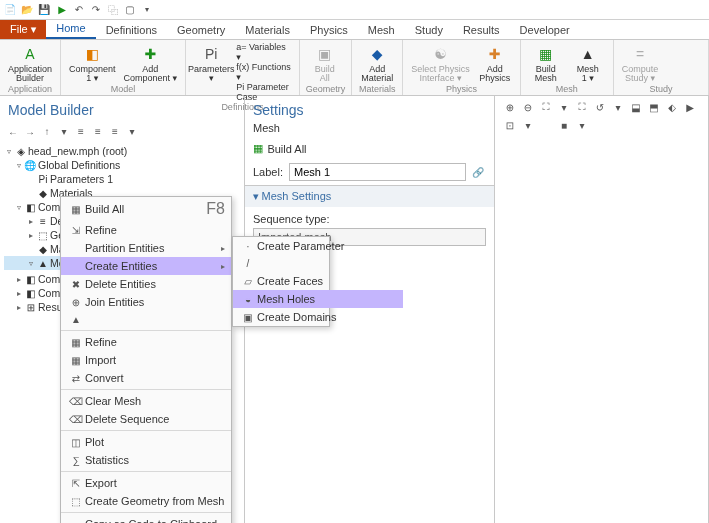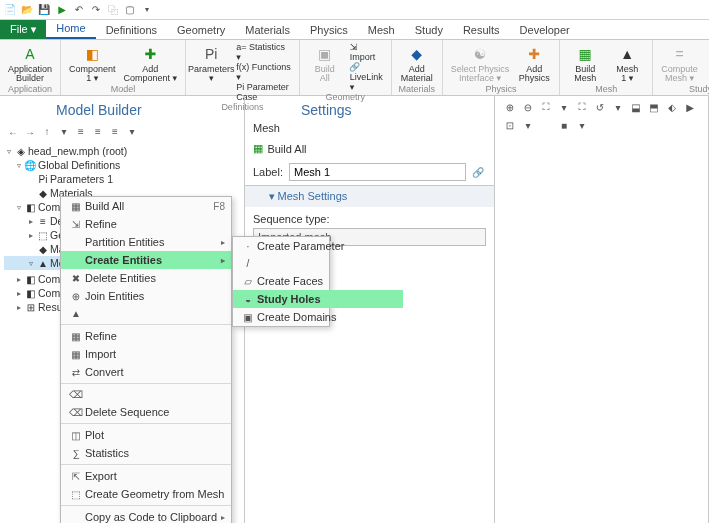--- a/index.html
+++ b/index.html
@@ -1,60 +1,60 @@
 <!DOCTYPE html>
 <html><head>
 <meta charset="utf-8">
 <style>
 * { margin:0; padding:0; box-sizing:border-box; font-family:"Segoe UI",Arial,sans-serif; }
 body { background:#fff; font-size:11px; color:#333; overflow:hidden; width:709px; height:523px; }
 .qat { height:20px; background:#fff; border-bottom:1px solid #d0d0d0; display:flex; align-items:center; padding:0 4px; gap:3px; }
 .qat-ico { width:14px; height:14px; display:flex; align-items:center; justify-content:center; font-size:10px; color:#555; }
 .tabs { height:20px; background:#fff; display:flex; align-items:flex-end; border-bottom:1px solid #c8c8c8; }
 .tab { padding:3px 10px; font-size:11px; color:#444; cursor:pointer; }
-.tab.file { background:#15803d; color:#fff; }
+.tab.file { background:#c2410c; color:#fff; }
 .tab.active { border-bottom:2px solid #1a5ca8; color:#1a5ca8; }
 .ribbon { height:56px; background:#f7f7f7; border-bottom:1px solid #c8c8c8; display:flex; }
 .rgrp { border-right:1px solid #d8d8d8; padding:2px 6px 0 6px; display:flex; flex-direction:column; justify-content:space-between; }
 .rgrp-items { display:flex; gap:4px; }
 .ritem { display:flex; flex-direction:column; align-items:center; justify-content:flex-start; min-width:38px; padding:2px 2px 0 2px; cursor:pointer; }
 .ritem.dis { opacity:.45; }
 .ritem .ico { width:20px; height:20px; display:flex; align-items:center; justify-content:center; font-size:14px; }
 .ritem .lbl { font-size:9px; color:#333; text-align:center; line-height:1.05; margin-top:1px; white-space:pre; }
 .rgrp-cap { font-size:9px; color:#888; text-align:center; padding-bottom:1px; }
 .stack { display:flex; flex-direction:column; gap:0; font-size:9px; }
 .stack div { display:flex; align-items:center; gap:2px; padding:0 2px; cursor:pointer; }
 .main { display:flex; height:calc(523px - 20px - 20px - 56px); }
 .pane { border-right:1px solid #c8c8c8; display:flex; flex-direction:column; }
 .pane.mb { width:245px; }
 .pane.st { width:250px; }
 .pane.gx { flex:1; }
-.pane-head { padding:6px 8px 4px 8px;margin-left:48px; }
+.pane-head { padding:6px 8px 4px 8px; }
 .pane-title { font-size:14px; color:#3a6ea5; font-weight:400; }
 .pane-tb { display:flex; gap:3px; padding:2px 6px; align-items:center; }
 .tbico { width:14px; height:14px; display:flex; align-items:center; justify-content:center; font-size:10px; color:#555; cursor:pointer; }
 .tree { padding:4px 4px; font-size:10.5px; overflow:auto; }
 .tn { display:flex; align-items:center; padding:1px 0; cursor:pointer; white-space:nowrap; }
 .tn .tw { width:10px; text-align:center; color:#666; font-size:8px; }
 .tn .ic { width:14px; text-align:center; font-size:10px; }
 .tn.sel { background:#cde6f7; }
 .d1 { padding-left:10px; } .d2 { padding-left:22px; } .d3 { padding-left:34px; }
 .ctx { position:absolute; background:#fafafa; border:1px solid #b8b8b8; box-shadow:2px 2px 6px rgba(0,0,0,.2); font-size:11px; z-index:100; }
 .ctx-row { display:flex; align-items:center; padding:3px 6px; cursor:pointer; min-width:170px; }
-.ctx-row:hover, .ctx-row.hov { background:#86efac;font-weight:bold; }
+.ctx-row:hover, .ctx-row.hov { background:#c4b5fd; }
 .ctx-row .ci { width:18px; text-align:center; font-size:10px; color:#555; }
 .ctx-row .cl { flex:1; }
-.ctx-row .ck { color:#777; font-size:10px; margin-left:12px; }
+.ctx-row .ck { color:#777; font-size:16px; margin-left:12px; }
 .ctx-row .ar { color:#666; font-size:8px; }
 .ctx-sep { height:1px; background:#d8d8d8; margin:2px 0; }
 .st-head2 { display:flex; align-items:center; gap:4px; padding:4px 8px; font-size:11px; color:#333; }
 .lblrow { display:flex; align-items:center; padding:4px 8px; gap:6px; }
 .lblrow input { flex:1; border:1px solid #bbb; padding:2px 4px; font-size:11px; }
 .section { border-top:1px solid #c8c8c8; }
-.sec-head { background:#eef2f6; padding:4px 24px; font-size:11px; color:#3a6ea5; cursor:pointer; }
+.sec-head { background:#eef2f6; padding:4px 8px; font-size:11px; color:#3a6ea5; cursor:pointer; }
 .sec-body { padding:6px 8px; font-size:11px; }
 .sel-inp { border:1px solid #bbb; background:#f5f5f5; padding:2px 4px; width:100%; margin-top:3px; font-size:11px; color:#555; }
 .gx-tb { display:flex; gap:4px; padding:4px 8px; flex-wrap:wrap; }
 .gx-canvas { flex:1; background:#fff; }
 </style>
 </head>
 <body>
 
 <div class="qat">
   <span class="qat-ico">📄</span>
@@ -108,38 +108,34 @@
       <div class="rgrp-cap">Model</div>
     </div>
     <div class="rgrp">
       <div class="rgrp-items">
         <div class="ritem">
           <div class="ico" style="color: rgb(85, 85, 85);">Pi</div>
           <div class="lbl">Parameters
 ▾</div>
         </div>
         <div class="stack">
-          <div>a= Statistics ▾</div>
+          <div>a= Variables ▾</div>
           <div>f(x) Functions ▾</div>
           <div>Pi Parameter Case</div>
         </div>
       </div>
       <div class="rgrp-cap">Definitions</div>
     </div>
     <div class="rgrp">
       <div class="rgrp-items">
         <div class="ritem dis">
           <div class="ico" style="color: rgb(85, 85, 85);">▣</div>
           <div class="lbl">Build
 All</div>
         </div>
-        <div class="stack">
-          <div>⇲ Import</div>
-          <div>🔗 LiveLink ▾</div>
-        </div>
       </div>
       <div class="rgrp-cap">Geometry</div>
     </div>
     <div class="rgrp">
       <div class="rgrp-items">
         <div class="ritem">
           <div class="ico" style="color: rgb(26, 92, 168);">◆</div>
           <div class="lbl">Add
 Material</div>
         </div>
@@ -174,21 +170,21 @@
 1 ▾</div>
         </div>
       </div>
       <div class="rgrp-cap">Mesh</div>
     </div>
     <div class="rgrp">
       <div class="rgrp-items">
         <div class="ritem dis">
           <div class="ico" style="color: rgb(85, 85, 85);">=</div>
           <div class="lbl">Compute
-Mesh ▾</div>
+Study ▾</div>
         </div>
         <div class="ritem"></div>
       </div>
       <div class="rgrp-cap">Study</div>
     </div>
   </div>
 
 <div class="main">
 
   <div class="pane mb">
@@ -360,20 +356,21 @@
       <span class="ci">▦</span>
       <span class="cl">Import</span>
     </div>
     <div class="ctx-row">
       <span class="ci">⇄</span>
       <span class="cl">Convert</span>
     </div>
     <div class="ctx-sep"></div>
     <div class="ctx-row">
       <span class="ci">⌫</span>
+      <span class="cl">Clear Mesh</span>
     </div>
     <div class="ctx-row">
       <span class="ci">⌫</span>
       <span class="cl">Delete Sequence</span>
     </div>
     <div class="ctx-sep"></div>
     <div class="ctx-row">
       <span class="ci">◫</span>
       <span class="cl">Plot</span>
     </div>
@@ -405,19 +402,19 @@
     </div>
     <div class="ctx-row">
       <span class="ci">/</span>
     </div>
     <div class="ctx-row">
       <span class="ci">▱</span>
       <span class="cl">Create Faces</span>
     </div>
     <div class="ctx-row hov">
       <span class="ci">◒</span>
-      <span class="cl">Study Holes</span>
+      <span class="cl">Mesh Holes</span>
     </div>
     <div class="ctx-row">
       <span class="ci">▣</span>
       <span class="cl">Create Domains</span>
     </div>
   </div>
 
 </body></html>

